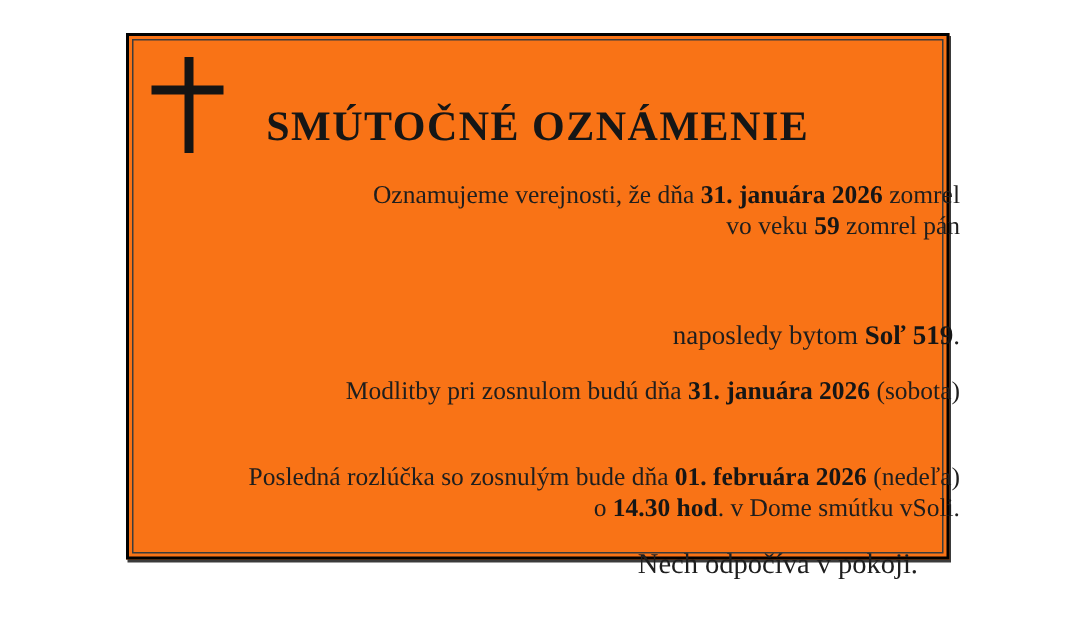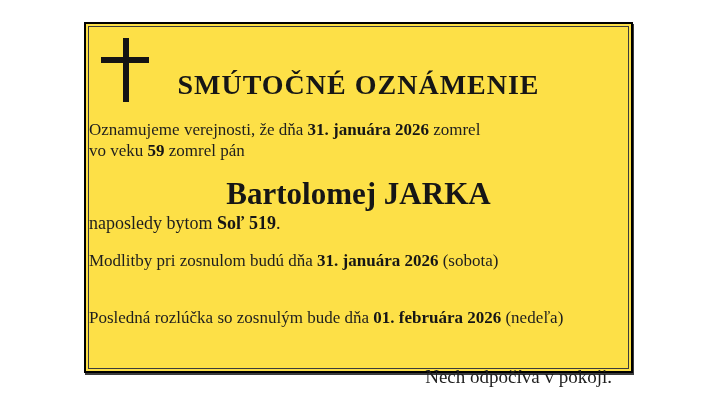--- a/index.html
+++ b/index.html
@@ -15,21 +15,21 @@
   }
   .frame-outer {
     position: absolute;
     left: 84px;
     top: 22px;
     width: 549px;
     height: 351px;
     box-sizing: border-box;
     border: 2px solid #000000;
     box-shadow: 1px 2px 0 rgba(10,10,10,0.8);
-    background: #fde047;
+    background: #f97316;
   }
   .frame-inner {
     position: absolute;
     left: 2px;
     top: 2px;
     right: 2px;
     bottom: 2px;
     border: 1px solid #3c3c3c;
   }
   .cross {
@@ -62,24 +62,24 @@
     width: 100%;
     margin: 0;
     text-align: center;
     font-size: 28px;
     font-weight: bold;
     letter-spacing: 1px;
     color: #161616;
   }
   .para {
     position: absolute;
-    left: 0;
+    left: 12px;
     width: 100%;
     margin: 0;
-    text-align: left;
+    text-align: right;
     font-size: 17px;
     line-height: 21px;
     color: #1e1e1e;
   }
   .para .line { display: block; }
   .announcement { top: 92px; }
   .deceased-name {
     position: absolute;
     top: 149px;
     left: 0;
@@ -119,28 +119,28 @@
       <div class="bar-h"></div>
     </div>
 
     <h1 class="title">SMÚTOČNÉ OZNÁMENIE</h1>
 
     <p class="para announcement">
       <span class="line"><span>Oznamujeme verejnosti, že dňa </span><b>31. januára 2026</b><span> zomrel</span></span>
       <span class="line"><span>vo veku </span><b>59</b><span> zomrel pán</span></span>
     </p>
 
-    <h2 class="deceased-name">Bartolomej JARKA</h2>
 
     <p class="para residence"><span>naposledy bytom </span><b>Soľ 519</b><span>.</span></p>
 
     <p class="para prayers">
       <span class="line"><span>Modlitby pri zosnulom budú dňa </span><b>31. januára 2026</b><span> (sobota)</span></span>
     </p>
 
     <p class="para farewell">
       <span class="line"><span>Posledná rozlúčka so zosnulým bude dňa </span><b>01. februára 2026</b><span> (nedeľa)</span></span>
+      <span class="line"><span>o </span><b>14.30 hod</b><span>. v Dome smútku vSoli.</span></span>
     </p>
 
     <p class="closing">Nech odpočíva v pokoji.</p>
 
   </div>
 </div>
 
 </body></html>

